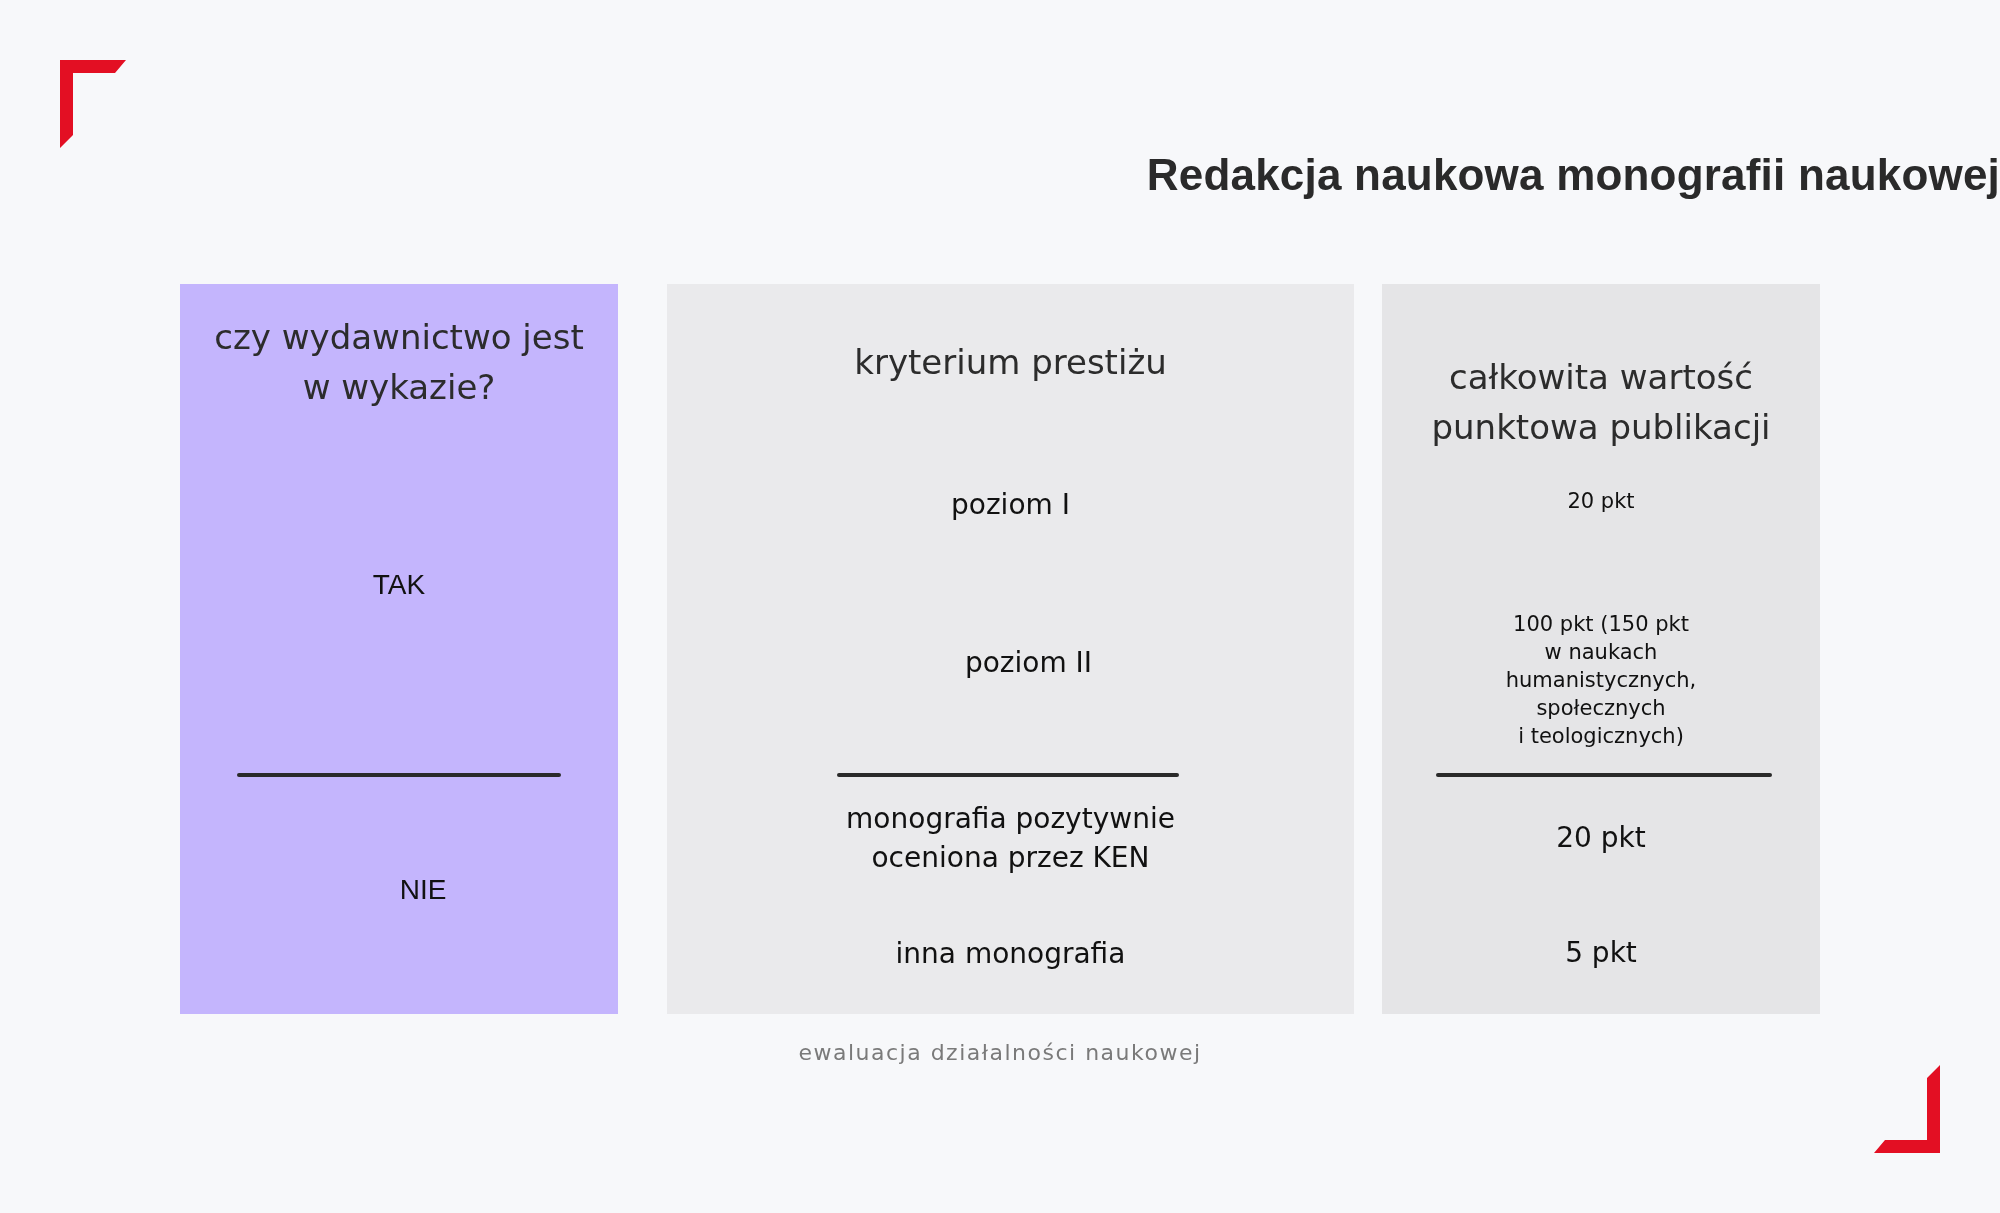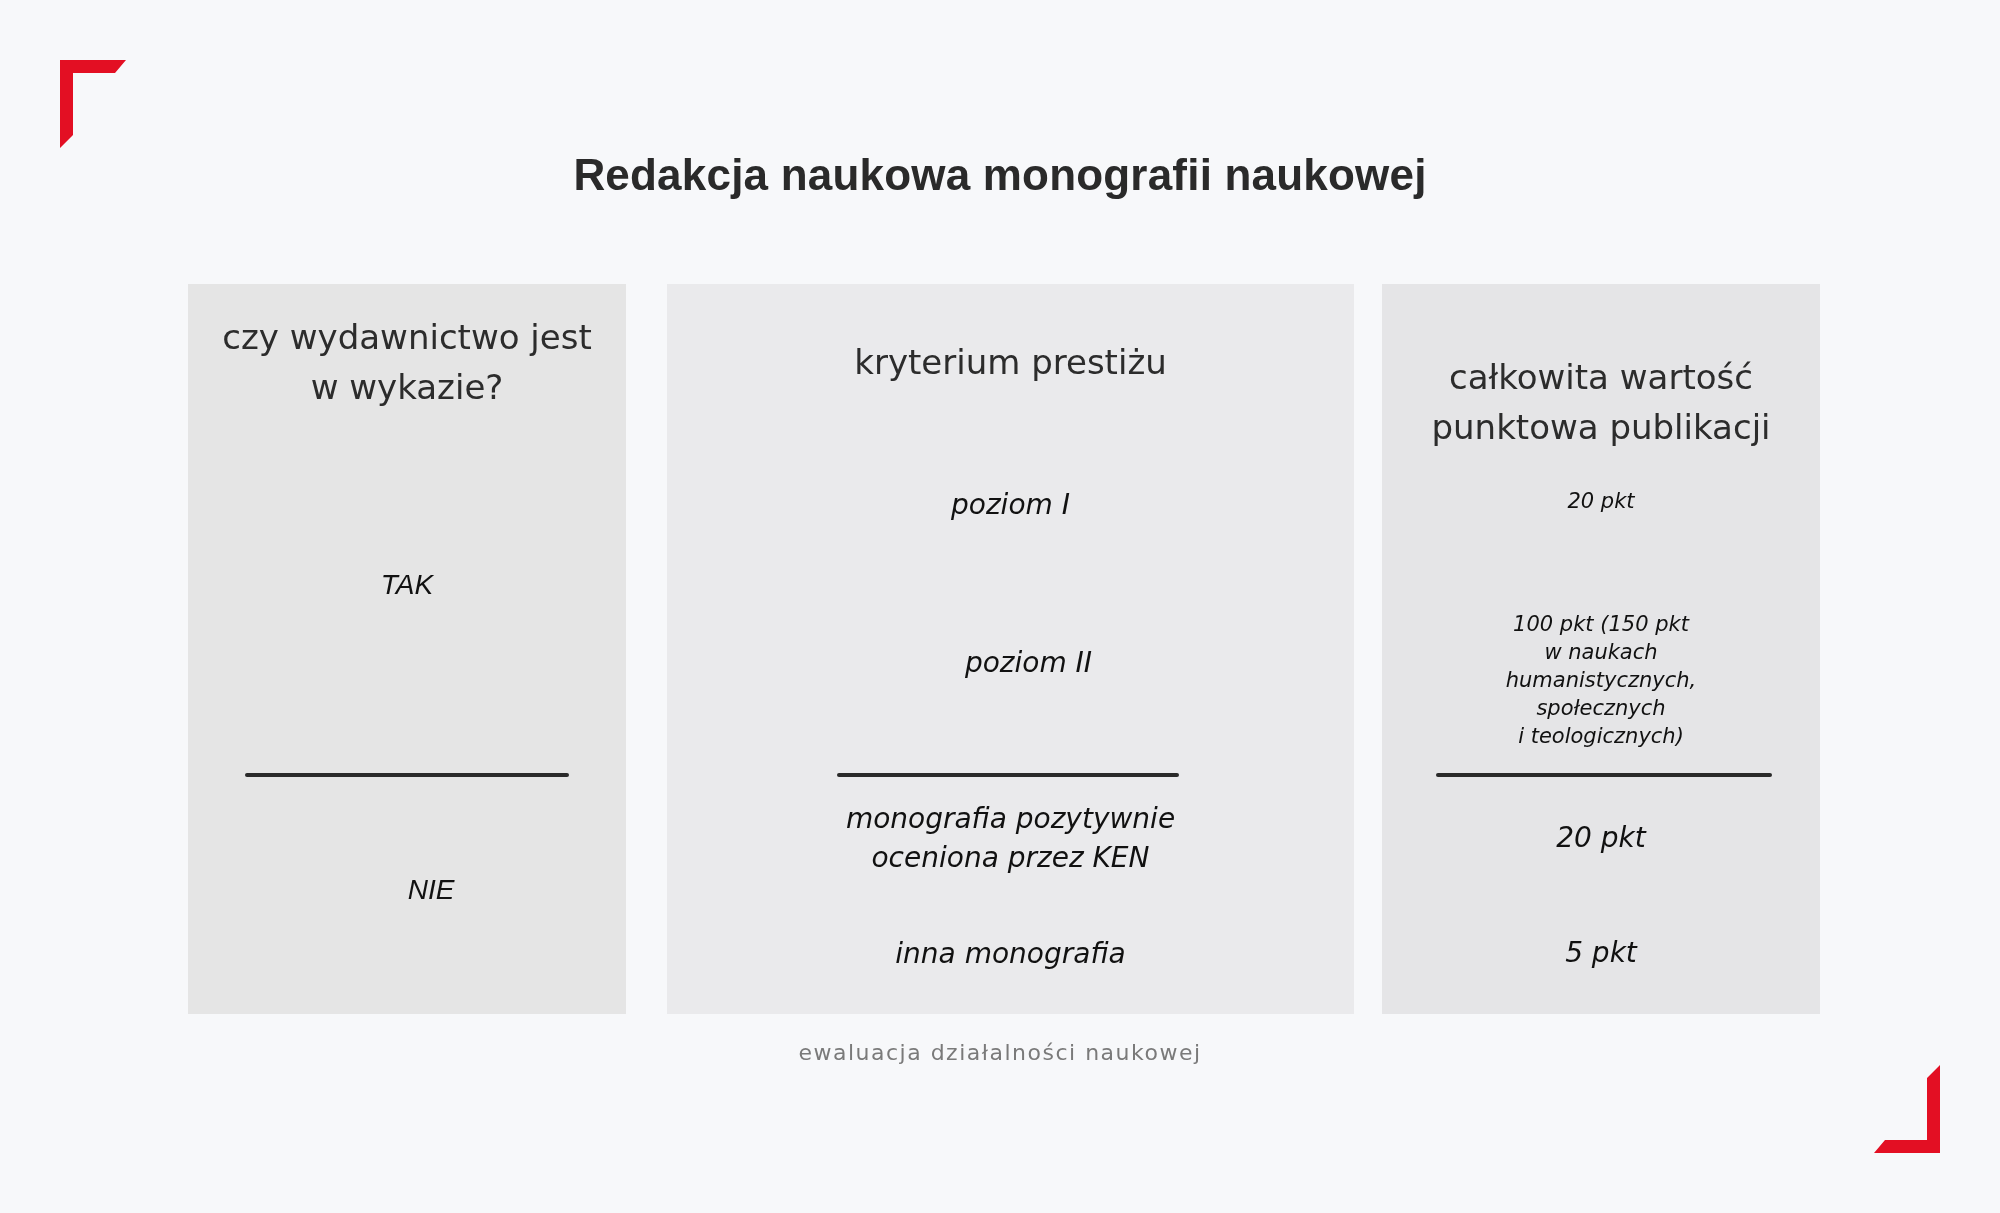--- a/index.html
+++ b/index.html
@@ -20,34 +20,34 @@
     }
     .corner svg { display: block; }
     .corner-tl { left: 60px; top: 60px; }
     .corner-br { left: 1874px; top: 1065px; }
 
     .title {
       position: absolute;
       left: 0;
       width: 2000px;
       top: 150px;
-      text-align: center;
+      text-align: right;
       font-size: 44px;
       font-weight: bold;
       color: #2a2a2a;
       letter-spacing: 0.2px;
     }
 
     .panel {
       position: absolute;
       top: 284px;
       height: 730px;
       box-sizing: border-box;
     }
-    .panel-1 { left: 188px; width: 438px; background: #e5e5e5; }
+    .panel-1 { left: 180px; width: 438px; background: #c4b5fd; }
     .panel-2 { left: 667px; width: 687px; background: #eaeaec; }
     .panel-3 { left: 1382px; width: 438px; background: #e5e5e7; }
 
     .panel-heading {
       position: absolute;
       left: 0;
       right: 0;
       text-align: center;
       font-family: "DejaVu Sans", sans-serif;
       font-size: 34px;
@@ -57,21 +57,20 @@
     }
 
     .cell {
       position: absolute;
       left: 0;
       right: 0;
       text-align: center;
       font-family: "DejaVu Sans", sans-serif;
       color: #111;
       white-space: pre-line;
-      font-style: italic;
     }
 
     .divider {
       position: absolute;
       height: 4px;
       background: #2a2a2a;
       border-radius: 2px;
     }
 
     .footer {

